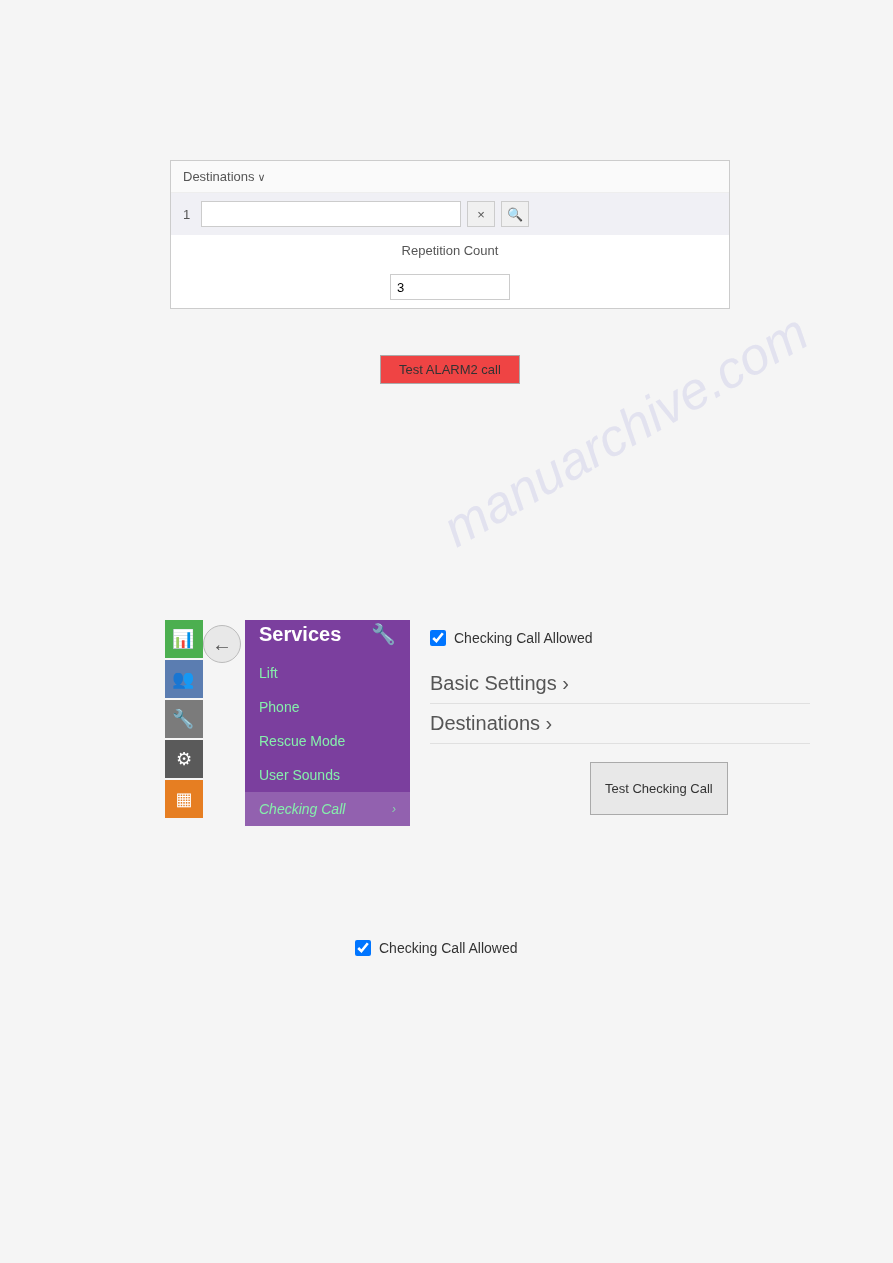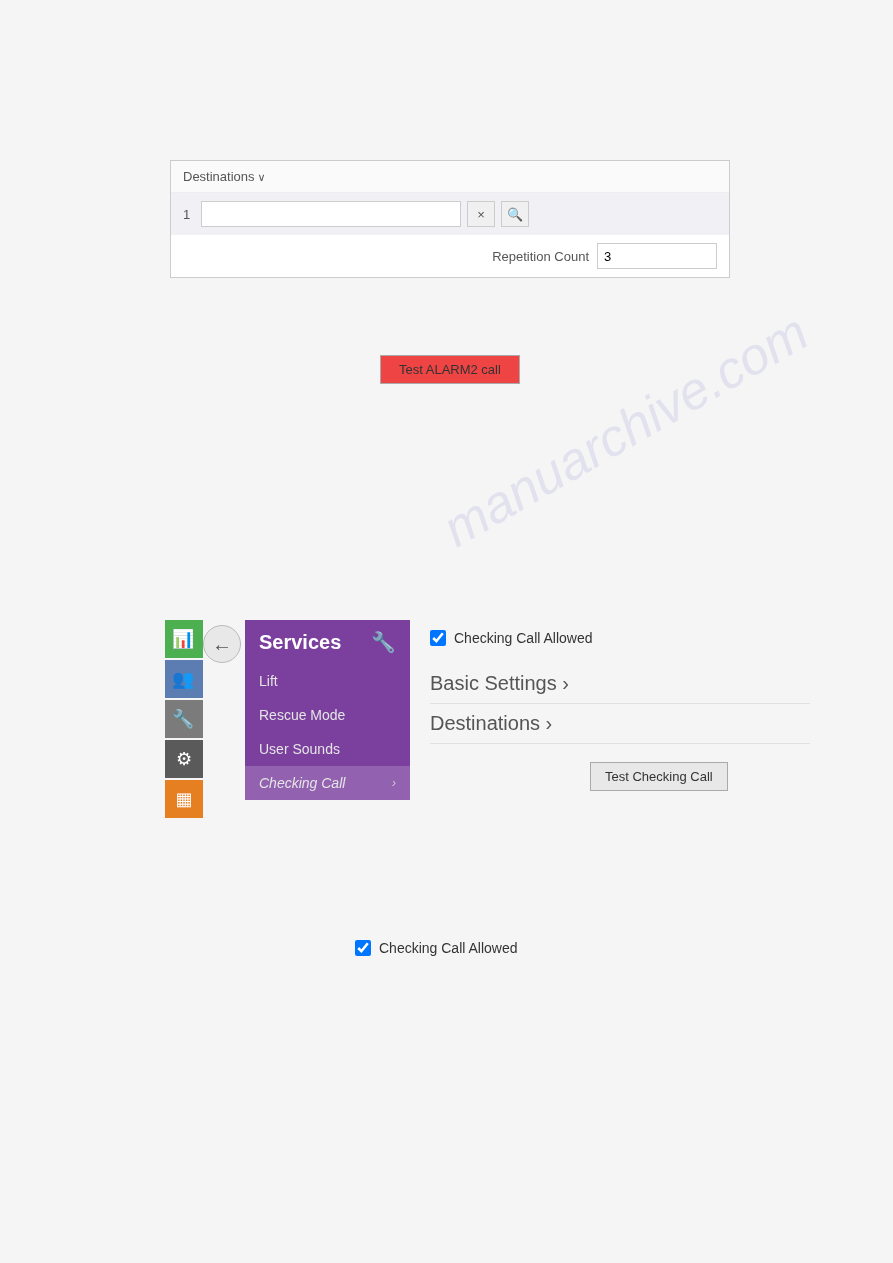--- a/index.html
+++ b/index.html
@@ -75,21 +75,22 @@
       justify-content: center;
       font-size: 13px;
       color: #555;
     }
 
     .repetition-row {
       display: flex;
       align-items: center;
       justify-content: flex-end;
       padding: 8px 12px;
-      gap: 8px;
+      gap: 16px;
+      flex-direction: column;
     }
 
     .repetition-label {
       color: #555;
       font-size: 13px;
     }
 
     .repetition-input {
       width: 120px;
       height: 26px;
@@ -182,39 +183,39 @@
     .sidebar-menu {
       background: #7b3f9e;
       min-width: 165px;
       color: #fff;
     }
 
     .sidebar-title-row {
       display: flex;
       align-items: center;
       justify-content: space-between;
-      padding: 10px 14px 10px 14px;
+      padding: 2px 14px 10px 14px;
       background: #7b3f9e;
     }
 
     .sidebar-title {
       font-size: 20px;
       font-weight: bold;
       color: #fff;
     }
 
     .sidebar-tools-icon {
       font-size: 20px;
       color: #fff;
       opacity: 0.9;
     }
 
     .sidebar-item {
       padding: 9px 14px;
-      color: #e5e5e5;
+      color: #86efac;
       cursor: pointer;
       font-size: 14px;
       display: flex;
       align-items: center;
       justify-content: space-between;
     }
 
     .sidebar-item.active {
       background: rgba(255,255,255,0.18);
       font-style: italic;
@@ -258,21 +259,21 @@
       border-bottom: 1px solid #e0e0e0;
     }
 
     .settings-link::after {
       content: ' ›';
     }
 
     .test-checking-btn {
       display: inline-block;
       margin-top: 18px;
-      padding: 6px 14px;
+      padding: 18px 14px;
       border: 1px solid #aaa;
       background: #e8e8e8;
       cursor: pointer;
       font-size: 13px;
       color: #333;
       margin-left: 160px;
     }
 
     
     .bottom-checking {
@@ -339,20 +340,23 @@
 
       <div class="sidebar-menu">
         <div class="sidebar-title-row">
           <span class="sidebar-title">Services</span>
           <span class="sidebar-tools-icon">🔧</span>
         </div>
         <div class="sidebar-item">
           <span>Lift</span>
         </div>
         <div class="sidebar-item">
+          <span>Phone</span>
+        </div>
+        <div class="sidebar-item">
           <span>Rescue Mode</span>
         </div>
         <div class="sidebar-item">
           <span>User Sounds</span>
         </div>
         <div class="sidebar-item active">
           <span>Checking Call</span>
           <span class="chevron">›</span>
         </div>
       </div>

